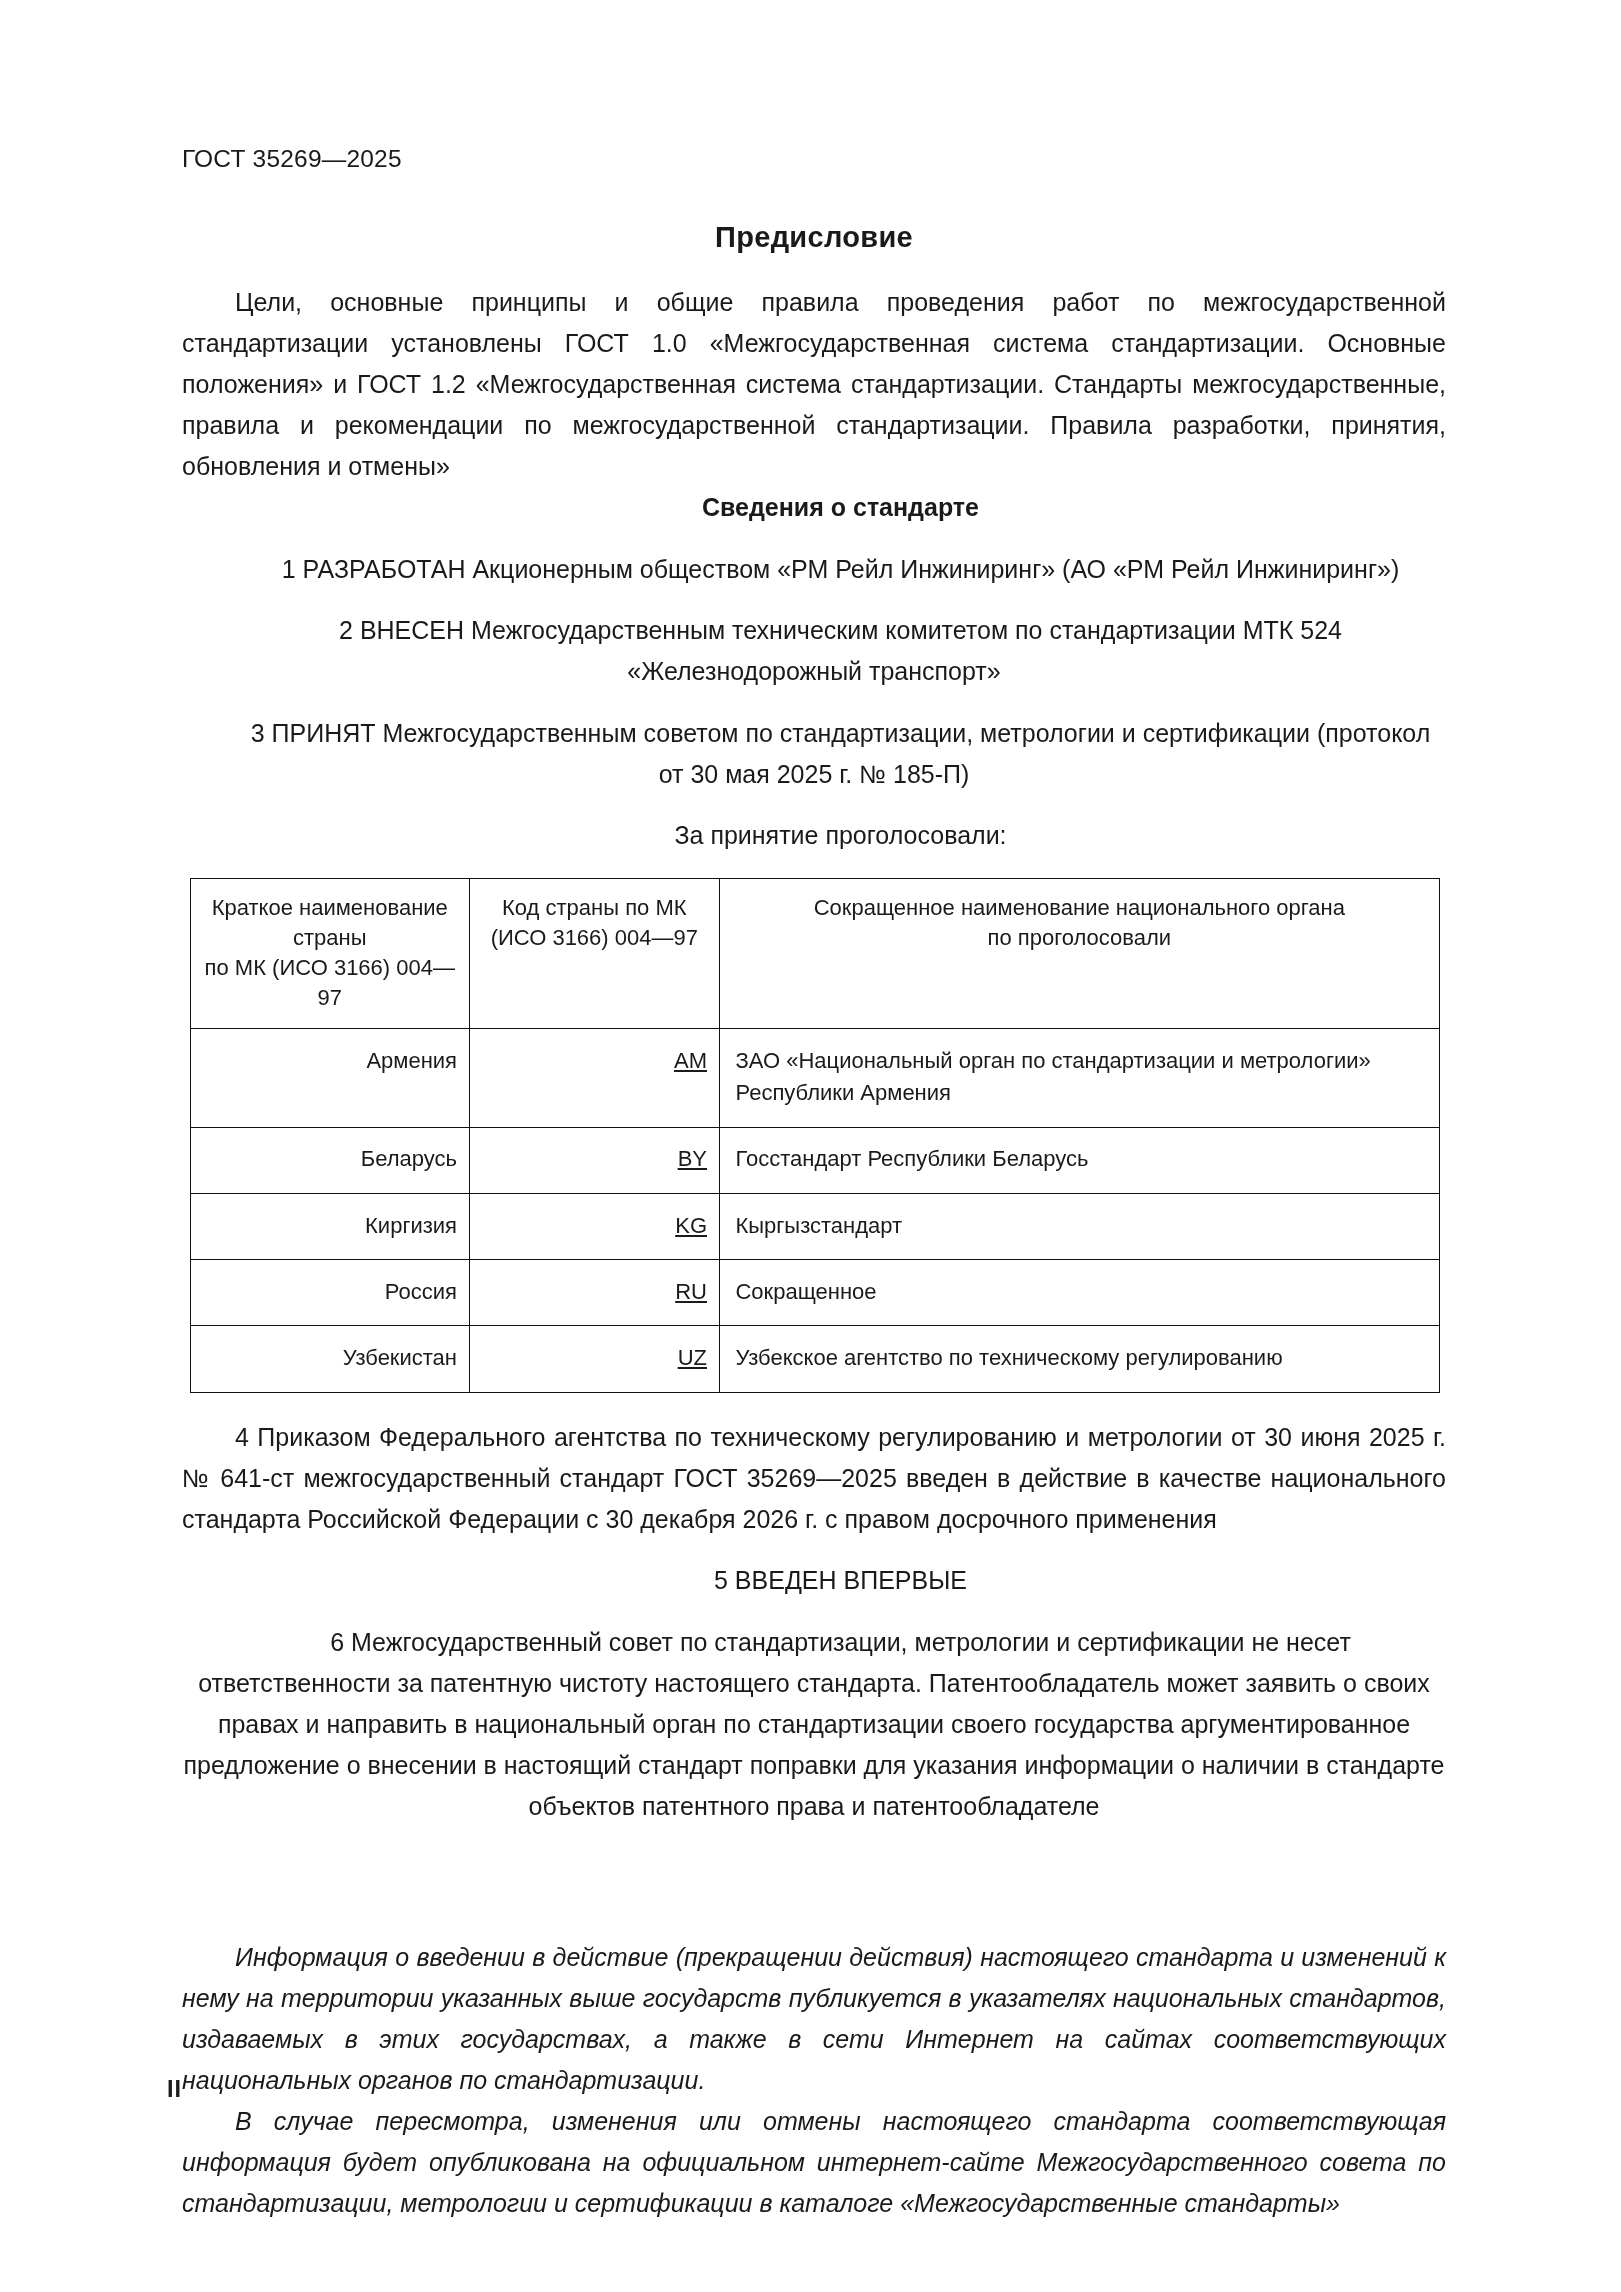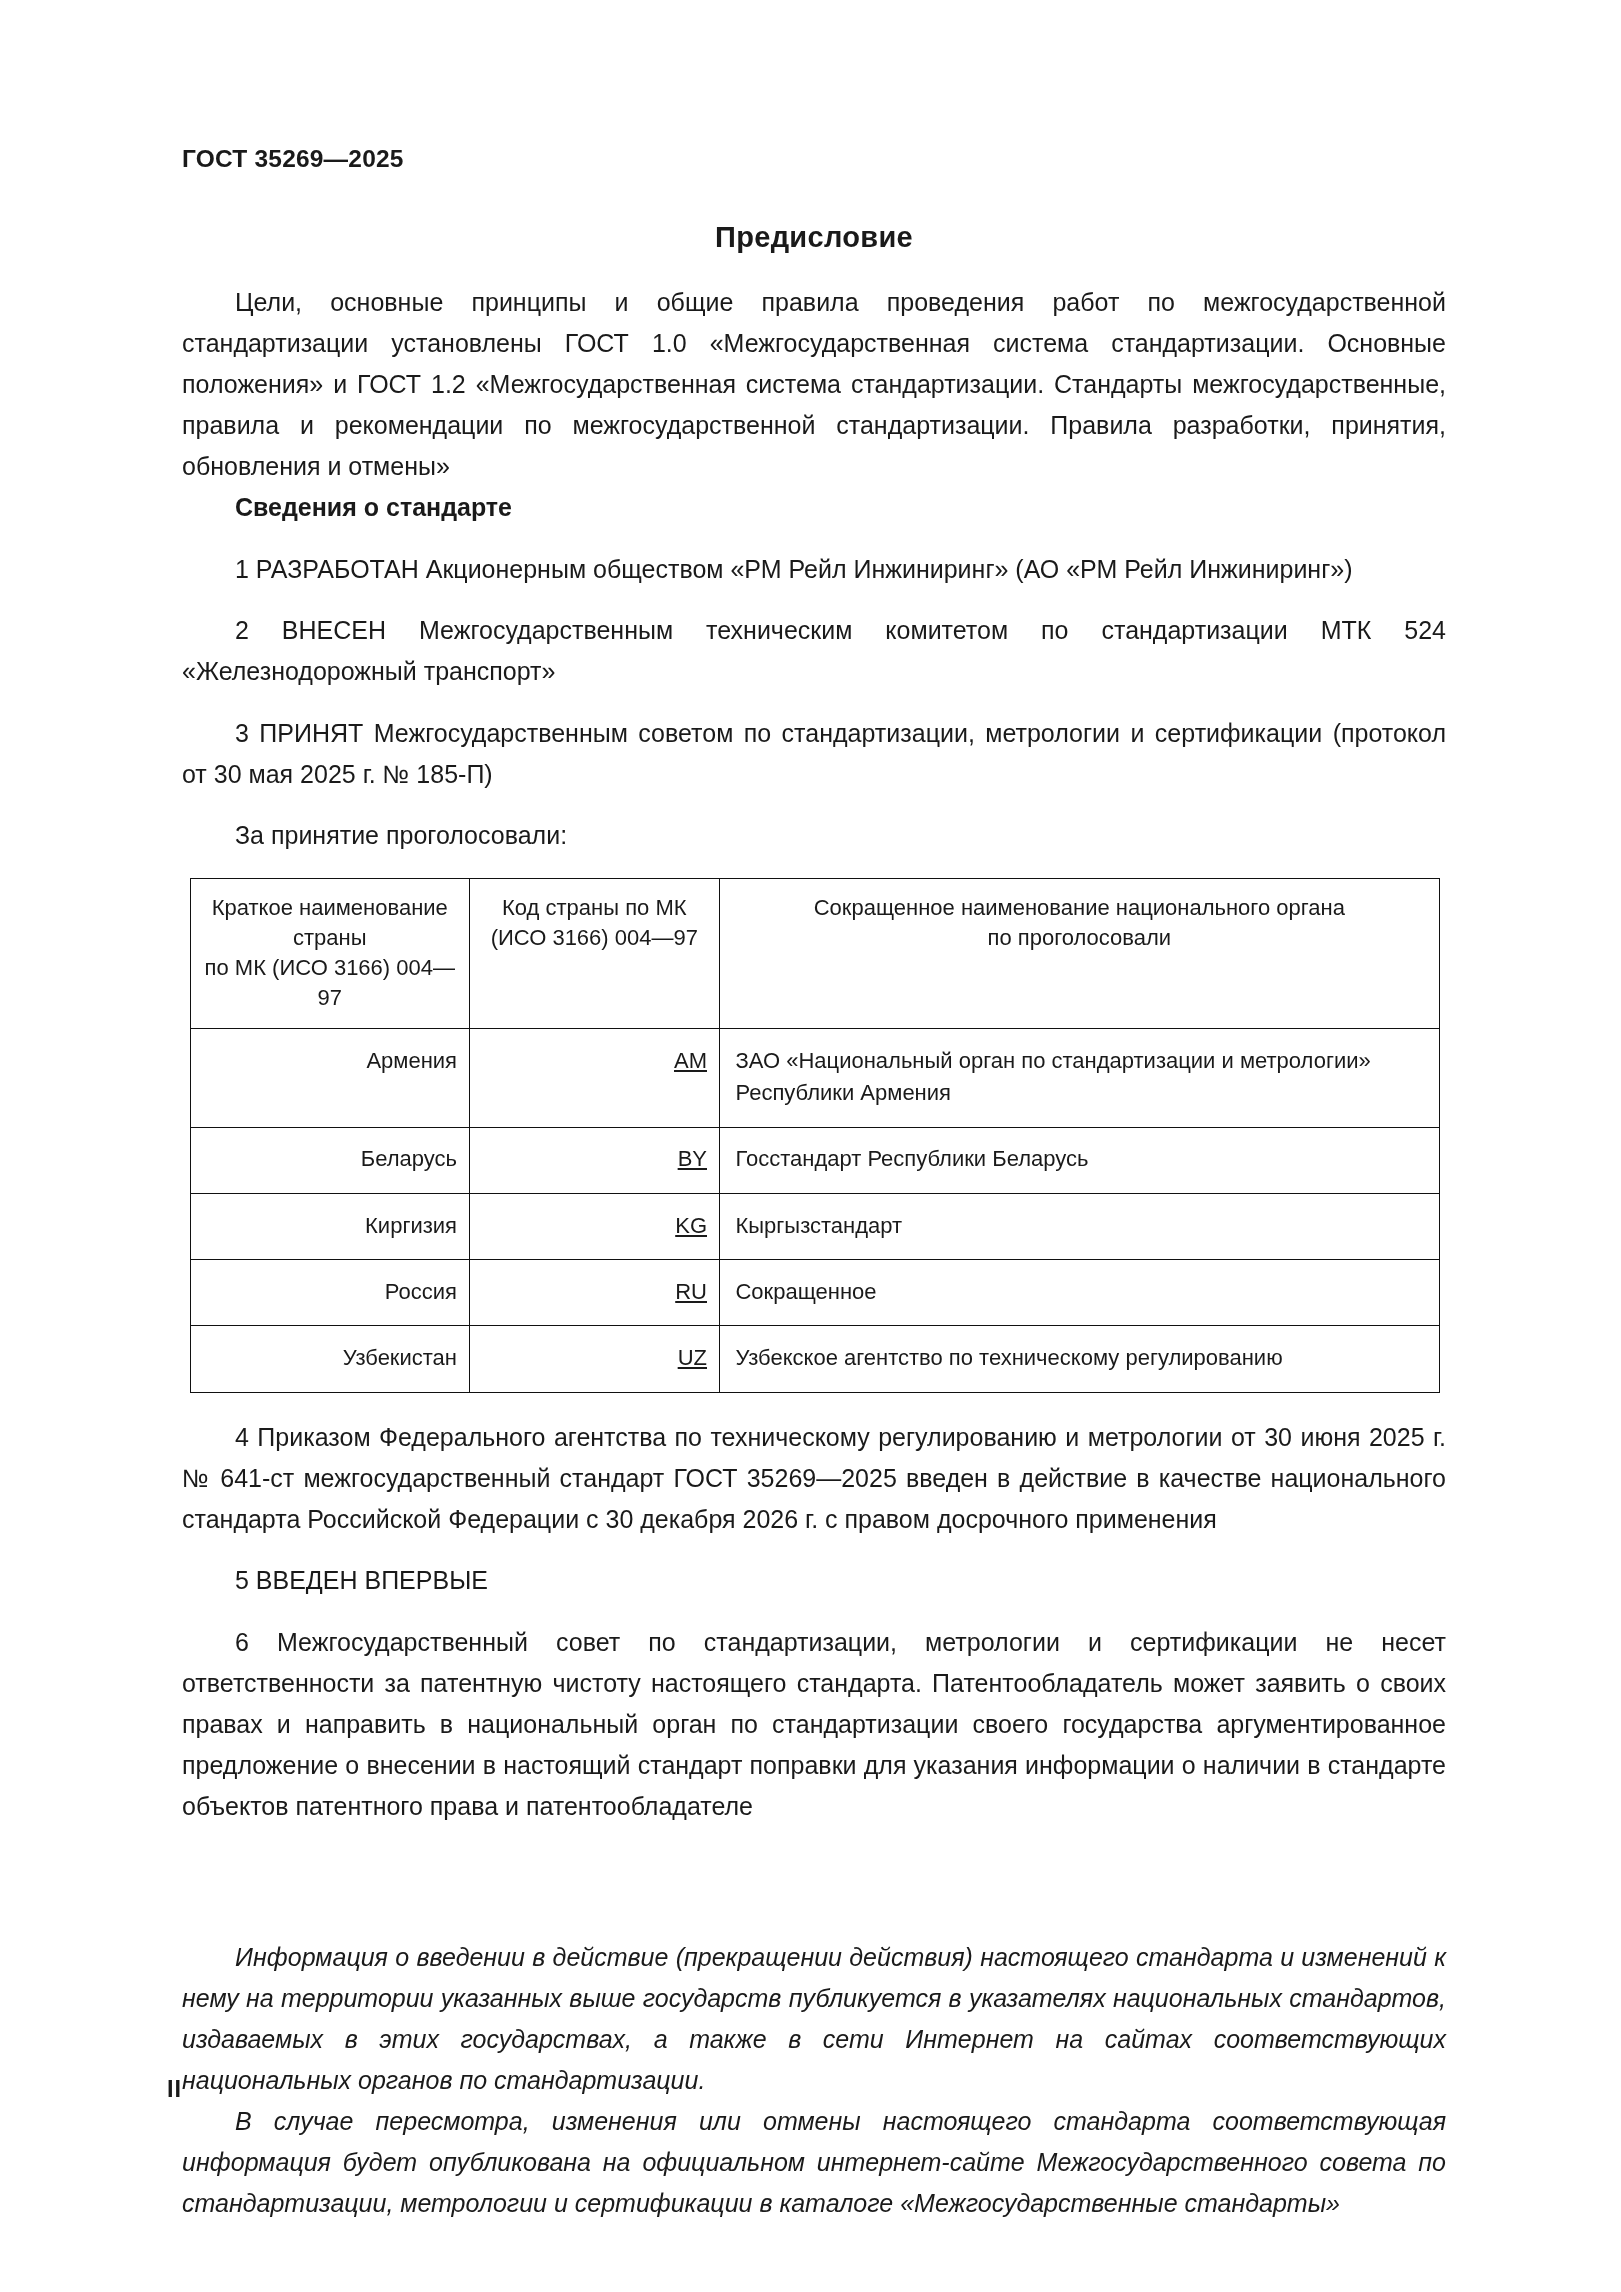--- a/index.html
+++ b/index.html
@@ -18,21 +18,21 @@
     box-sizing: border-box;
     overflow: hidden;
   }
 
   
   .running-head {
     position: absolute;
     left: 182px;
     top: 145px;
     font-size: 24.5px;
-    font-weight: bold;
+    font-weight: normal;
     letter-spacing: 0.2px;
     white-space: nowrap;
   }
 
   
   .doc-title {
     position: absolute;
     left: 182px;
     top: 221px;
     width: 1264px;
@@ -51,21 +51,21 @@
   }
   p.para {
     margin: 0;
     font-size: 25px;
     line-height: 41px;
     text-align: justify;
     text-justify: inter-word;
     text-indent: 53px;
     hyphens: manual;
   }
-  p.gap-before { margin-top: 20.6px; }
+  p.gap-before { margin-top: 20.6px; text-align: center; }
   p.subhead {
     margin: 0;
     font-size: 25px;
     line-height: 41px;
     font-weight: bold;
     text-indent: 53px;
   }
   p.italic {
     font-style: italic;
   }

